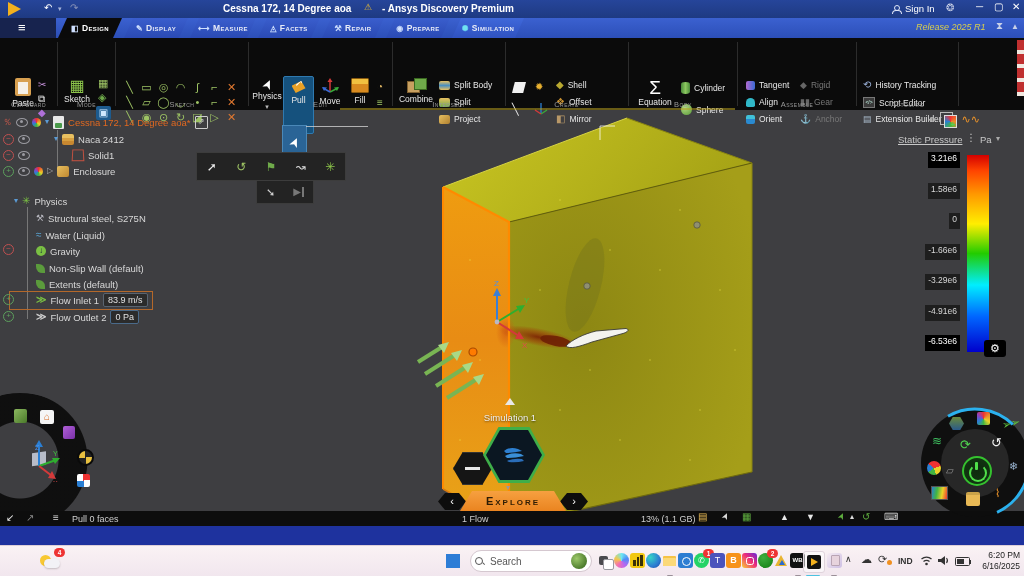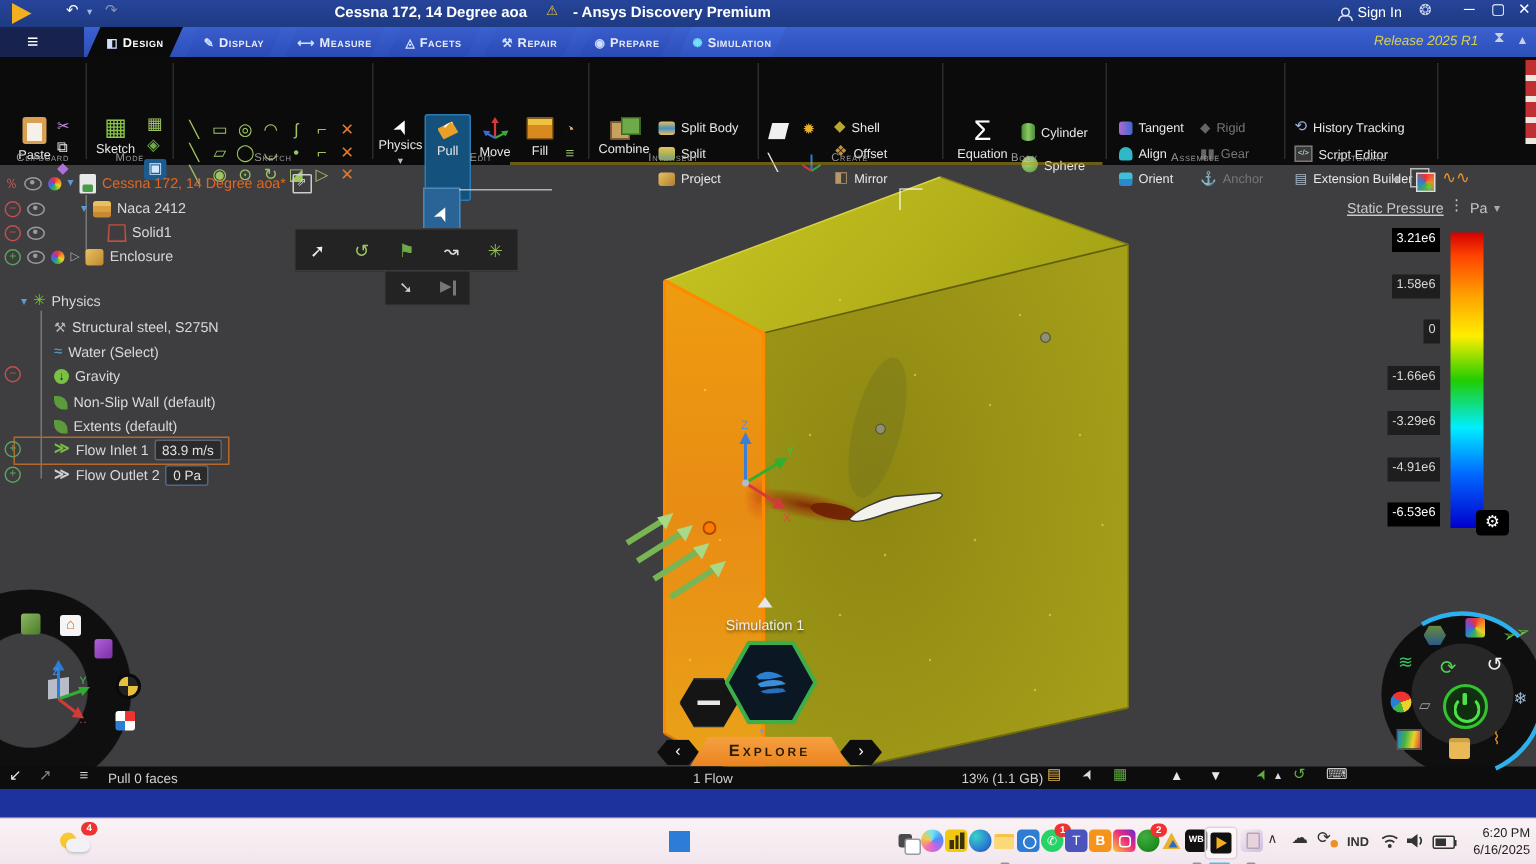--- a/index.html
+++ b/index.html
@@ -463,21 +463,21 @@
       <span class="ico" style="color:#5b9bd5;font-size:8px;">▾</span>
       <span class="ico" style="color:#7ac043;font-size:10px;">✳</span>
       <span>Physics</span>
     </div>
     <div class="trow" style="top:100px;left:36px;">
       <span class="ico" style="color:#b8b8c0;font-size:9px;">⚒</span>
       <span>Structural steel, S275N</span>
     </div>
     <div class="trow" style="top:117px;left:36px;">
       <span class="ico" style="color:#5aa8d8;font-size:10px;">≈</span>
-      <span>Water (Select)</span>
+      <span>Water (Liquid)</span>
     </div>
     <div class="trow" style="top:133px;left:36px;">
       <span class="ico" style="width:10px;height:10px;border-radius:50%;background:#7ac043;color:#123;font-size:8px;line-height:10px;">↓</span>
       <span>Gravity</span>
     </div>
     <span class="cmin abs" style="left:3px;top:134px;">−</span>
     <div class="trow" style="top:150px;left:36px;">
       <span class="leaf"></span>
       <span>Non-Slip Wall (default)</span>
     </div>
@@ -619,20 +619,29 @@
       <span class="badge" style="left:16px;top:-3px;">4</span>
     </span>
     <span class="abs" style="left:446px;top:8px;width:14px;height:14px;
       background:conic-gradient(#2d7dd6 0 25%,#2d7dd6 25% 50%,#2d7dd6 50% 75%,#2d7dd6 75%);
       -webkit-mask:linear-gradient(#000,#000);">
       <span class="abs" style="left:0;top:0;width:6.5px;height:6.5px;background:#2d7dd6;"></span>
       <span class="abs" style="left:7.5px;top:0;width:6.5px;height:6.5px;background:#2d7dd6;"></span>
       <span class="abs" style="left:0;top:7.5px;width:6.5px;height:6.5px;background:#2d7dd6;"></span>
       <span class="abs" style="left:7.5px;top:7.5px;width:6.5px;height:6.5px;background:#2d7dd6;"></span>
     </span>
+    <div class="abs" style="left:470px;top:4px;width:122px;height:22px;background:#fff;
+      border:1px solid #d5c8d0;border-radius:11px;display:flex;align-items:center;gap:6px;padding:0 4px;box-sizing:border-box;">
+      <span class="ico" style="width:9px;height:9px;position:relative;">
+        <span class="abs" style="left:0;top:0;width:6px;height:6px;border:1.4px solid #555;border-radius:50%;"></span>
+        <span class="abs" style="left:6.5px;top:6.5px;width:3px;height:1.4px;background:#555;transform:rotate(45deg);"></span>
+        </span>
+      <span style="font-size:10px;color:#555;flex:1;">Search</span>
+      <span class="ico" style="width:16px;height:16px;border-radius:50%;background:radial-gradient(circle at 35% 35%,#9cc86a,#4e7d2e 70%,#3a5f22);"></span>
+    </div>
 
     <span class="app" style="left:598px;background:transparent;">
       <span class="abs" style="left:1px;top:3px;width:9px;height:9px;background:#4a4a4e;border-radius:2px;"></span>
       <span class="abs" style="left:5px;top:6px;width:9px;height:9px;background:#fff;border:1px solid #9a9aa0;border-radius:2px;"></span>
       </span>
     <span class="app" style="left:614px;border-radius:50%;background:conic-gradient(#6ee7f2,#4f8df7,#b667f1,#f46fb0,#f2c94c,#6ee7f2);"></span>
     <span class="app" style="left:630px;background:#f2c811;">
       <span class="abs" style="left:3px;top:7px;width:2.5px;height:6px;background:#3a3108;"></span>
       <span class="abs" style="left:6.5px;top:4px;width:2.5px;height:9px;background:#3a3108;"></span>
       <span class="abs" style="left:10px;top:2px;width:2.5px;height:11px;background:#3a3108;"></span>

